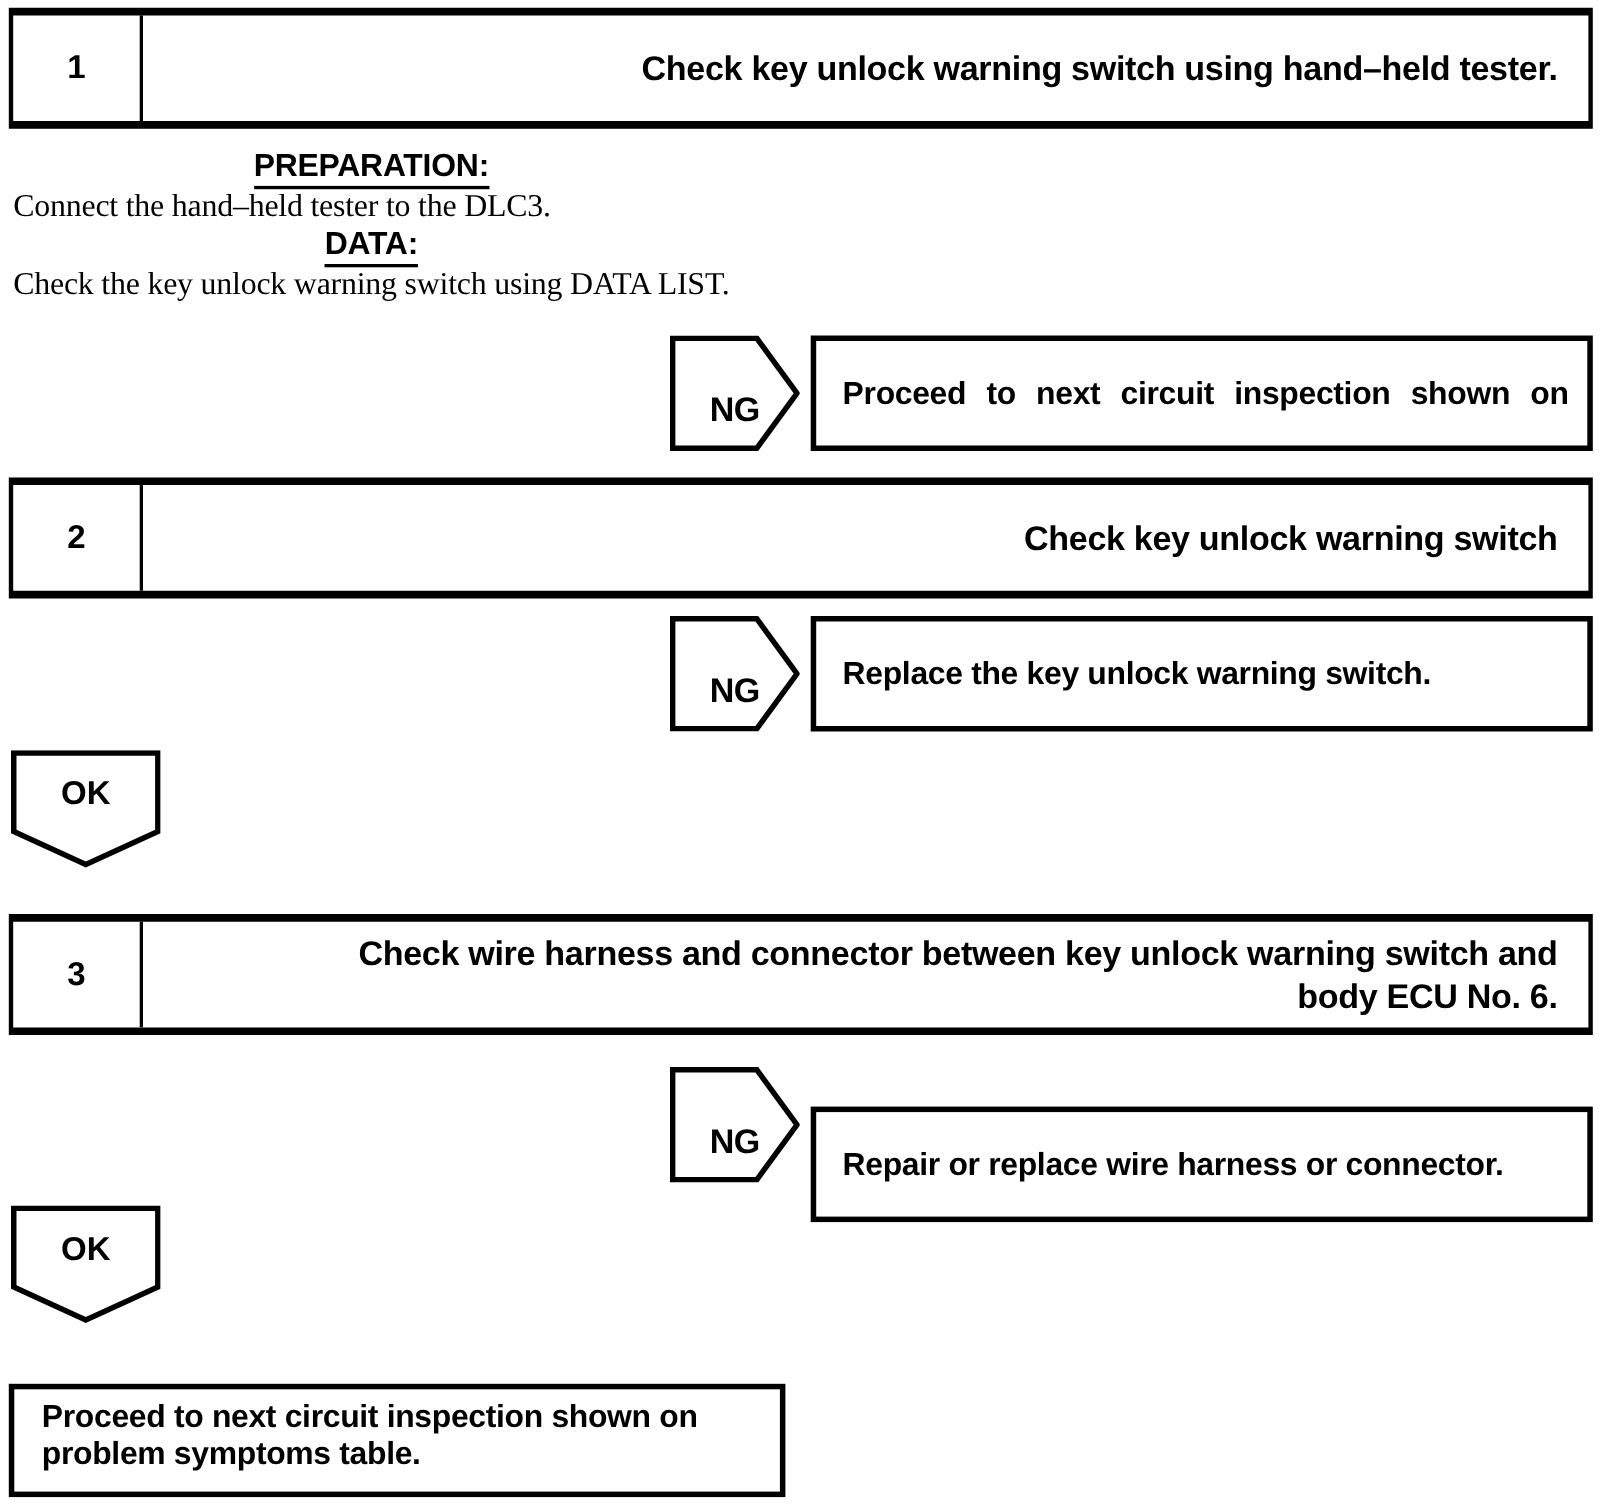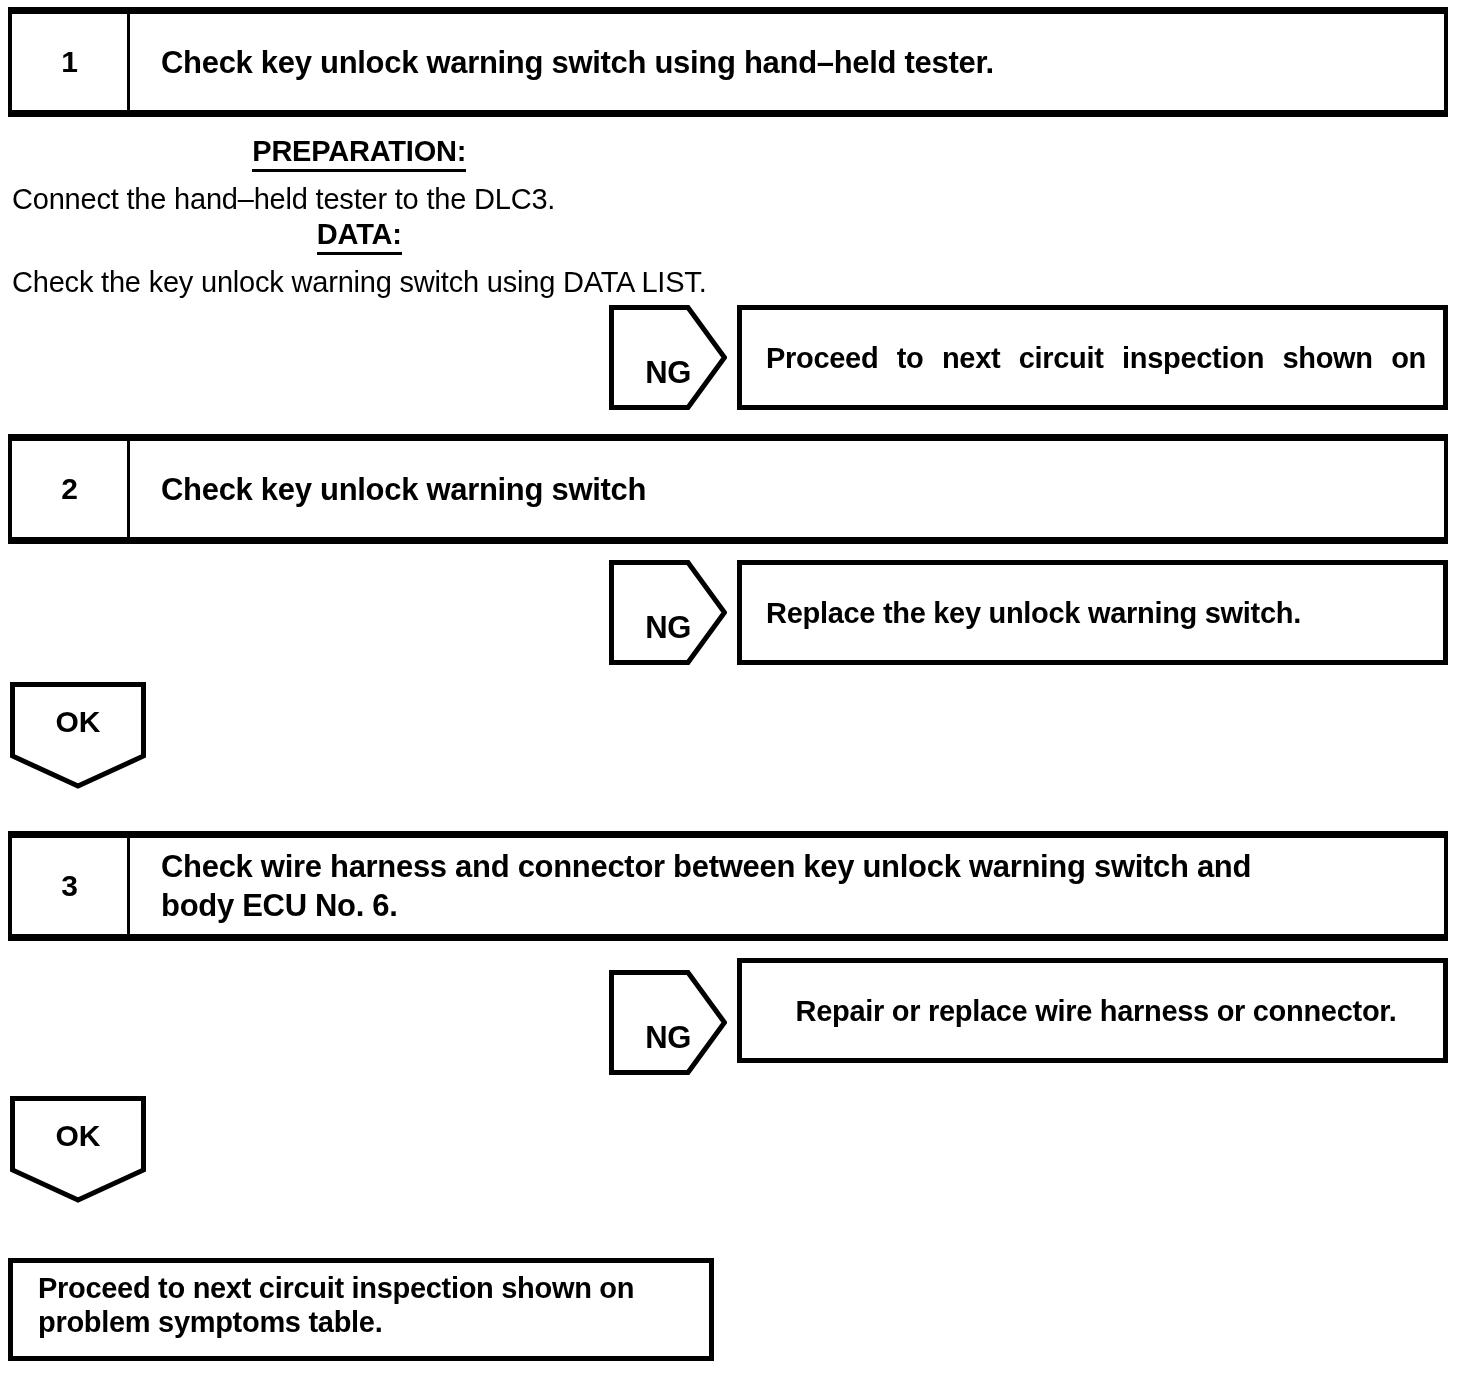--- a/index.html
+++ b/index.html
@@ -43,43 +43,44 @@
     flex: 1;
     display: flex;
     flex-direction: column;
     justify-content: center;
     padding: 0 28px 0 31px;
     font-weight: bold;
     font-size: 31px;
     line-height: 39px;
     letter-spacing: -0.3px;
   }
-  .step-title span { display: block; }
+  .step-title span { display: block; text-align: right; }
 
   
   .instr {
     position: absolute;
     left: 12px;
     top: 136px;
     font-size: 29px;
     line-height: 30px;
     letter-spacing: -0.2px;
   }
   .instr-label {
     font-weight: bold;
     text-align: center;
   }
   .instr-label span {
     display: inline-block;
     border-bottom: 3px solid #000;
     padding-bottom: 3px;
   }
   .instr-text {
-    margin-top: 12px;
+    margin-top: 0;
     margin-bottom: 5px;
+    font-family: Liberation Serif, serif;
   }
 
   
   .ng-badge {
     position: absolute;
     left: 609px;
     width: 118px;
     height: 135px;
   }
   .ng-badge svg {
@@ -235,21 +236,21 @@
       <span>body ECU No. 6.</span>
     </div>
   </div>
 
   <div class="ng-badge" style="top:970px;">
     <svg viewBox="0 0 118 105" aria-hidden="true">
       <polygon class="poly" points="2.5,2.5 79,2.5 115.5,52.5 79,102.5 2.5,102.5"></polygon>
     </svg>
     <div class="badge-label">NG</div>
   </div>
-  <div class="ng-box" style="top:958px;text-align:center;">
+  <div class="ng-box" style="top:1006px;">
     <span>Repair or replace wire harness or connector.</span>
   </div>
 
   <div class="ok-badge" style="top:1096px;">
     <svg viewBox="0 0 136 107" aria-hidden="true">
       <polygon class="poly" points="2.5,2.5 133.5,2.5 133.5,74 68,104 2.5,74"></polygon>
     </svg>
     <div class="ok-label">OK</div>
   </div>
 

